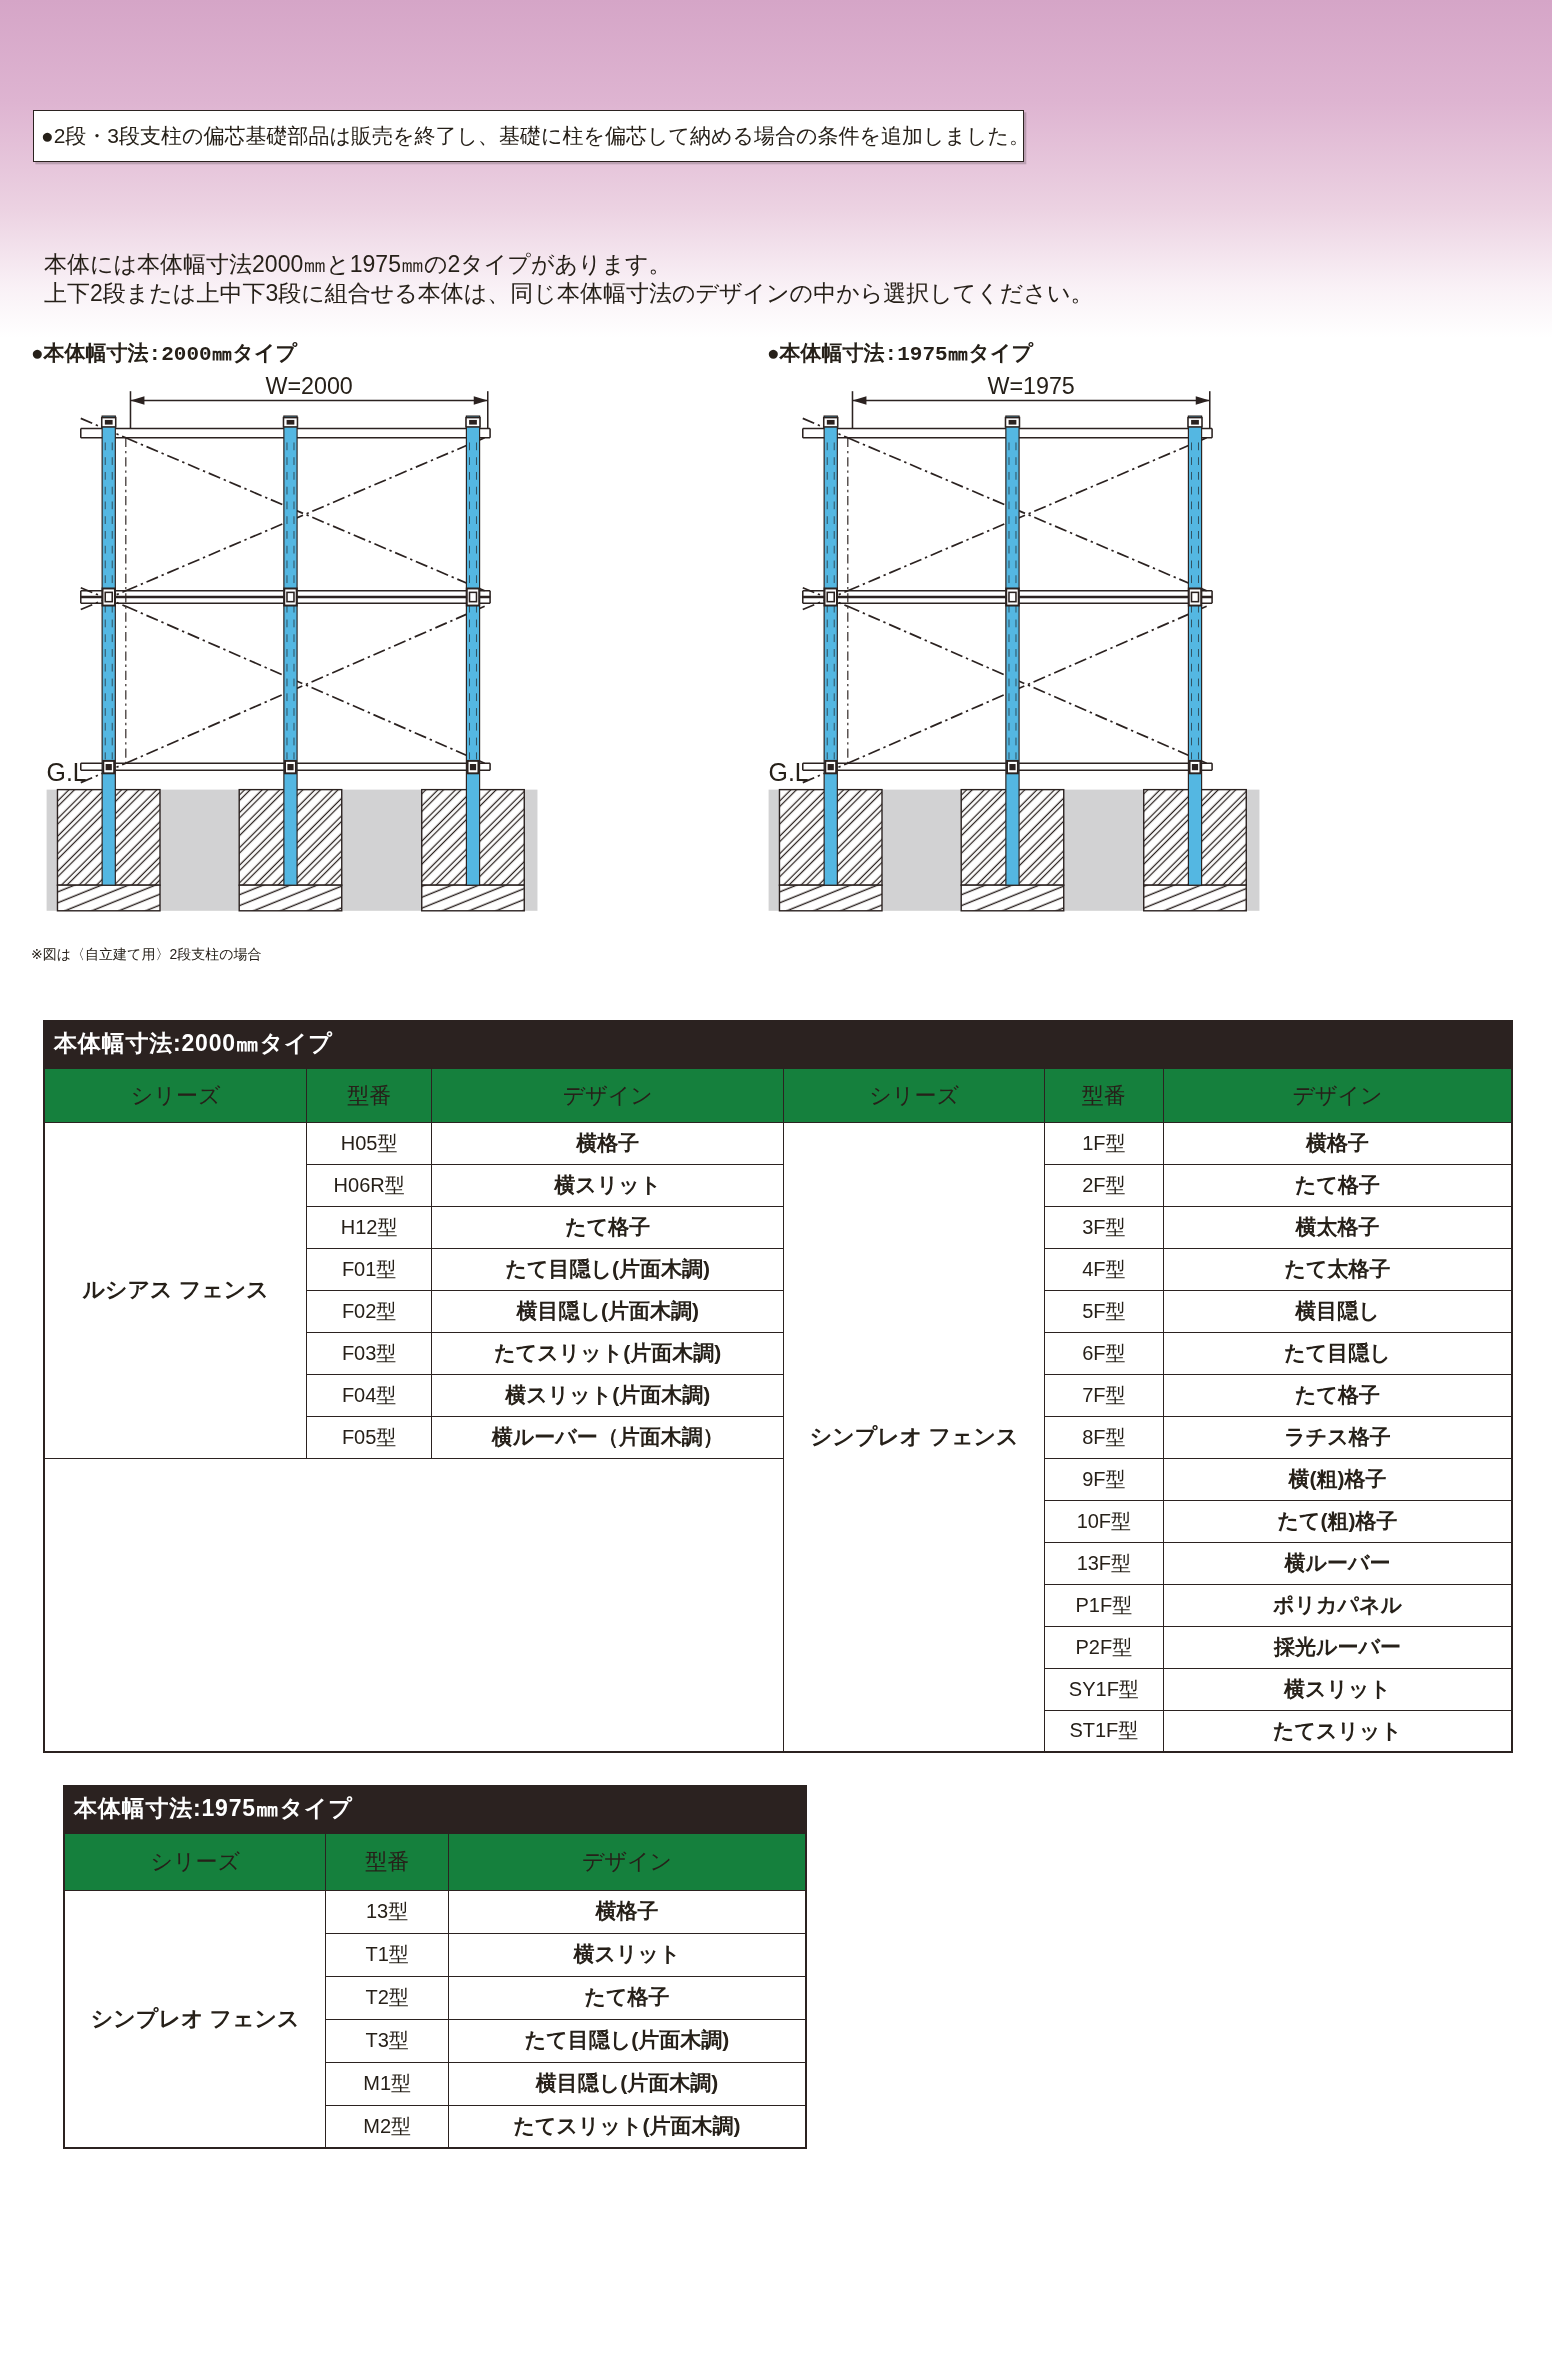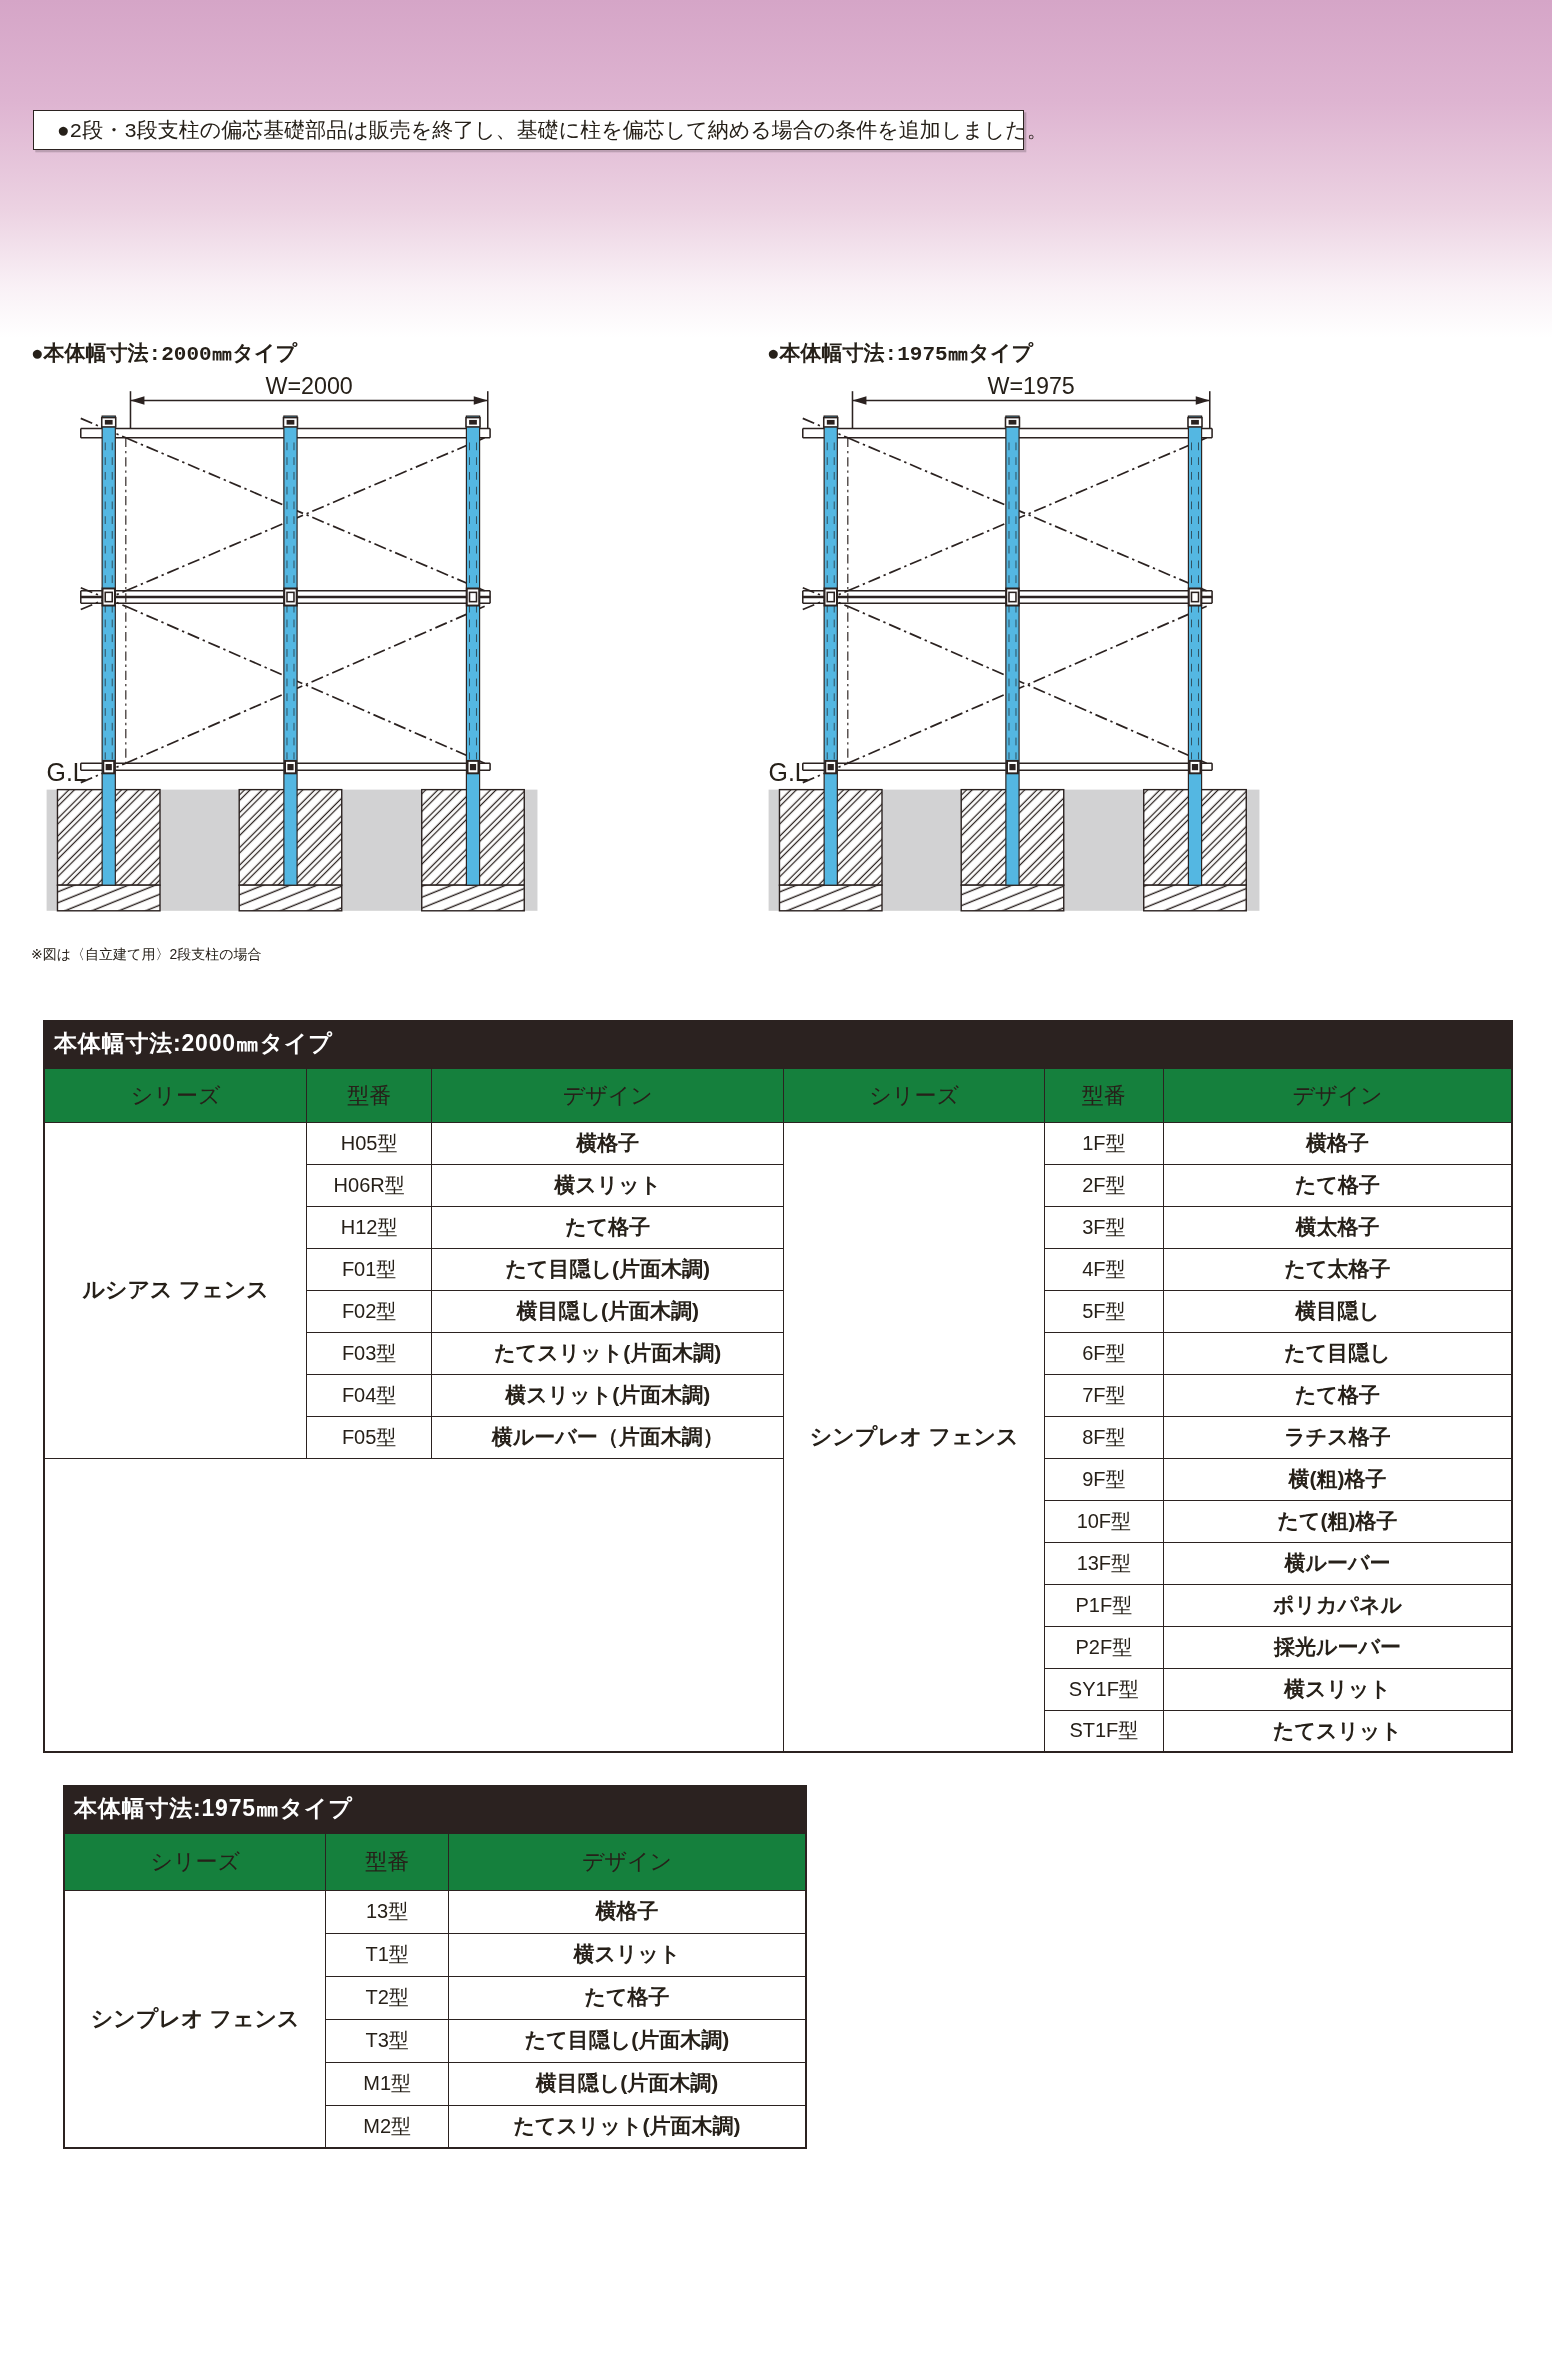--- a/index.html
+++ b/index.html
@@ -5,24 +5,24 @@
   html,body{margin:0;padding:0;background:#fff;}
   #page{
     position:relative;width:1553px;height:2377px;background:#ffffff;overflow:hidden;
     font-family:"Liberation Sans","DejaVu Sans",sans-serif;color:#262019;
   }
   .gradient-header{
     position:absolute;left:0;top:0;width:1553px;height:338px;
     background:linear-gradient(180deg,#d5a5c7 0%,#deb4d1 30%,#ecd2e2 62%,#f9f1f6 85%,#ffffff 100%);
   }
   .notice-box{
-    position:absolute;left:33px;top:110px;width:991px;height:40px;
+    position:absolute;left:33px;top:110px;width:991px;height:52px;
     background:#ffffff;border:1.6px solid #2b2220;box-shadow:2.3px 2.3px 0 rgba(0,0,0,0.18);
-    display:flex;align-items:center;padding-left:23px;box-sizing:border-box;
-    font-size:21px;white-space:nowrap;font-family:Liberation Mono, monospace;
+    display:flex;align-items:center;padding-left:7px;box-sizing:border-box;
+    font-size:21px;white-space:nowrap;
   }
   .banner{
     position:absolute;left:43px;top:176px;width:1470px;height:48px;border-radius:24px;
     background:#dfbdd8;display:flex;align-items:center;justify-content:center;
   }
   .banner .title{font-size:31px;font-weight:700;color:#2b2220;letter-spacing:1.6px;}
   .intro{position:absolute;left:44px;top:250px;font-size:23px;line-height:29px;white-space:nowrap;}
   .diagram-caption{position:absolute;top:339px;font-size:21px;font-weight:600;white-space:nowrap;font-family:Liberation Mono, monospace;}
   .caption-left{left:31px;}
   .caption-right{left:767px;}
@@ -61,20 +61,24 @@
 
 <div id="page">
 
   <div class="gradient-header"></div>
 
   <div class="notice-box">
     <span>●2段・3段支柱の偏芯基礎部品は販売を終了し、基礎に柱を偏芯して納める場合の条件を追加しました。</span>
   </div>
 
 
+  <div class="intro">
+    <div>本体には本体幅寸法2000㎜と1975㎜の2タイプがあります。</div>
+    <div>上下2段または上中下3段に組合せる本体は、同じ本体幅寸法のデザインの中から選択してください。</div>
+  </div>
 
   <div class="diagram-caption caption-left">●本体幅寸法:2000㎜タイプ</div>
   <div class="diagram-caption caption-right">●本体幅寸法:1975㎜タイプ</div>
 
   <svg width="0" height="0" style="position:absolute" aria-hidden="true">
     <defs>
       <pattern id="hatchA" patternUnits="userSpaceOnUse" width="16" height="16" patternTransform="rotate(45)">
         <rect width="16" height="16" fill="#ffffff"></rect>
         <line x1="3" y1="0" x2="3" y2="16" stroke="#2b2220" stroke-width="1.6"></line>
         <line x1="8" y1="0" x2="8" y2="16" stroke="#2b2220" stroke-width="1.6"></line>

